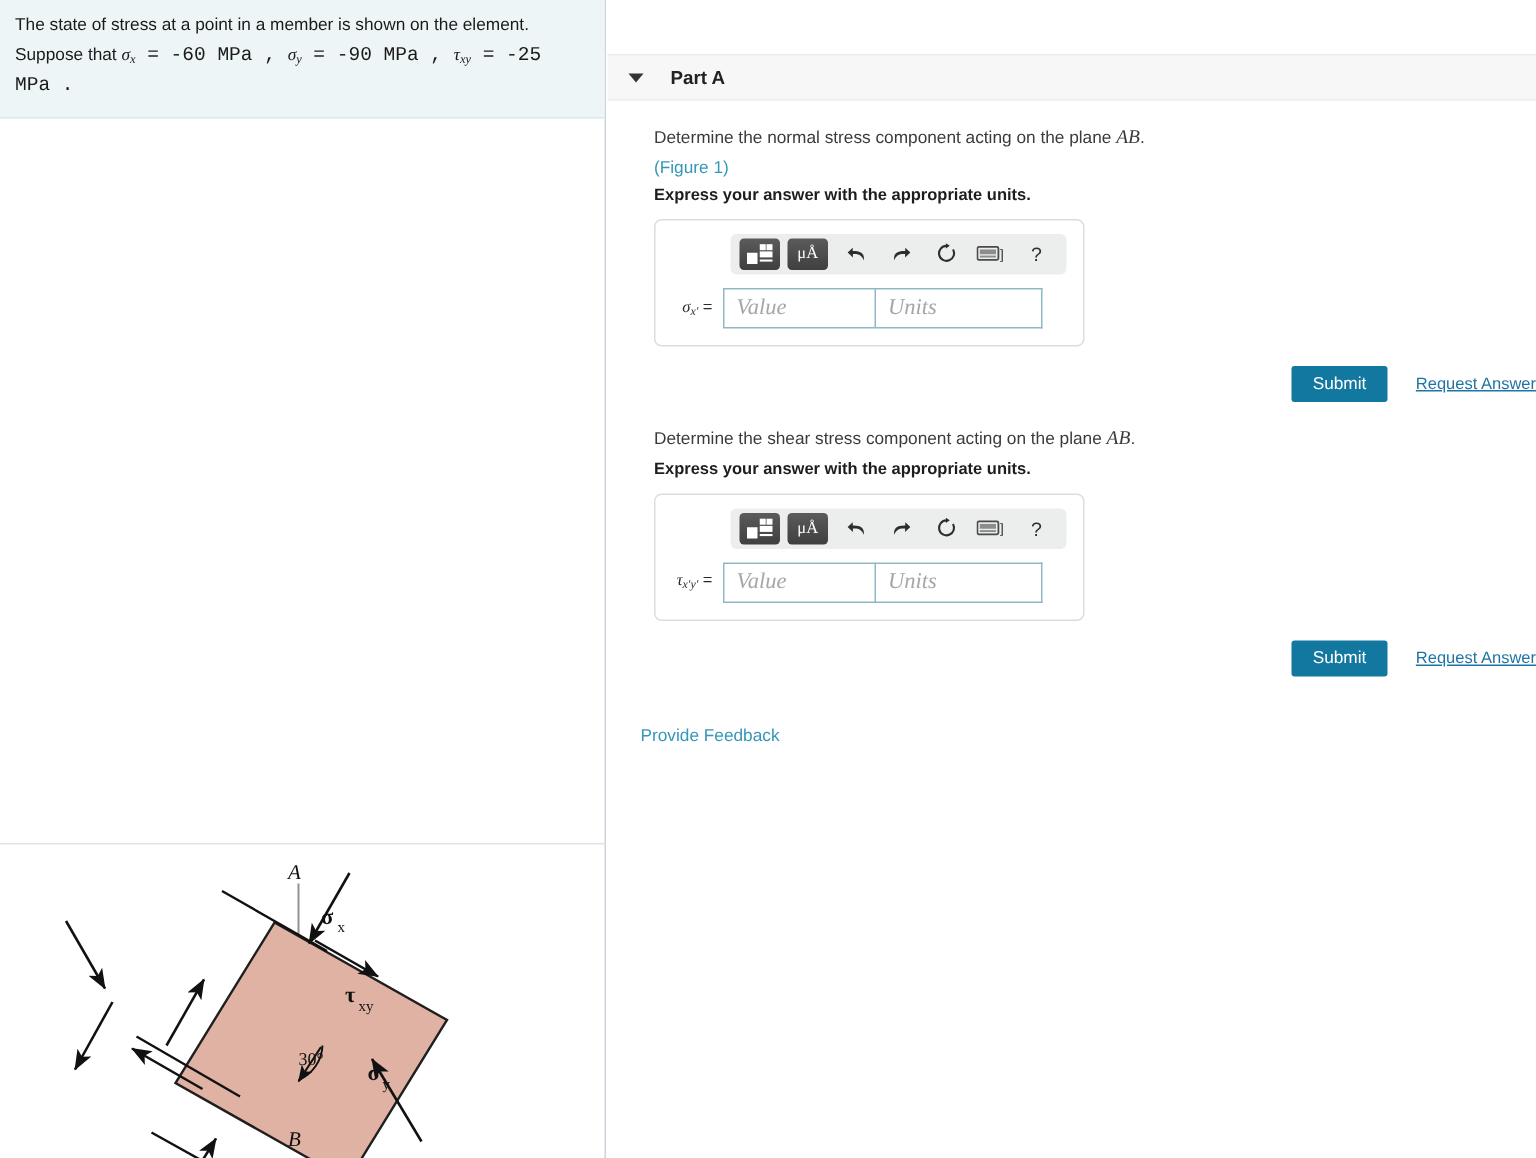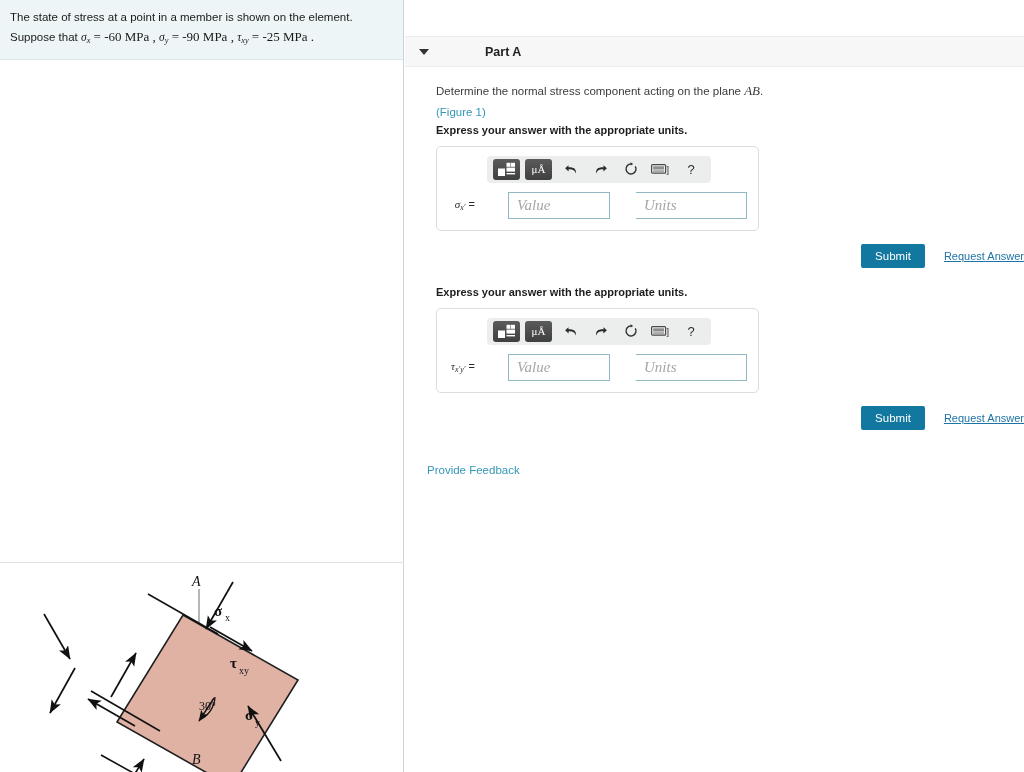--- a/index.html
+++ b/index.html
@@ -20,21 +20,21 @@
     background: #ffffff;
   }
   .problem-statement {
     background: #eef5f6;
     padding: 9px 12px 11px 10px;
     border-bottom: 1px solid #dfe7e9;
     font-size: 11.5px;
     color: #1a1a1a;
     line-height: 1.55;
   }
-  .mathtext { font-family: Liberation Serif, serif; font-size: 13px; }
+  .mathtext { font-family: Liberation Mono, monospace; font-size: 13px; }
   .mi { font-family: "Liberation Serif", serif; font-style: italic; }
   .sub { font-size: 0.72em; vertical-align: -0.28em; font-style: italic;
          font-family: "Liberation Serif", serif; }
 
   .figure-header {
     position: absolute; left: 0; top: 528px; width: 404px; height: 34px;
     display: flex; align-items: center; padding: 0 12px 0 6px;
   }
   .figure-title { font-size: 13px; font-weight: bold; color: #222; }
   .figure-nav { margin-left: auto; display: flex; align-items: center; gap: 8px; }
@@ -68,21 +68,21 @@
     padding-left: 14px;
   }
   .caret {
     width: 0; height: 0;
     border-left: 5px solid transparent;
     border-right: 5px solid transparent;
     border-top: 6px solid #333;
     margin-right: 18px;
     cursor: pointer;
   }
-  .part-label { font-size: 12.5px; font-weight: bold; color: #222; margin-left: 38px; }
+  .part-label { font-size: 12.5px; font-weight: bold; color: #222; }
 
   .part-body { padding: 14px 0 0 31px; }
   .prompt {
     font-size: 11.5px; color: #3b3b3b; line-height: 1.6;
     font-family: "Liberation Sans", sans-serif;
   }
   .figure-link { color: #3497b9; font-size: 11.5px; text-decoration: none; }
   .express { font-size: 11px; font-weight: bold; color: #1d1d1d; margin-top: 4px; }
 
   
@@ -118,21 +118,21 @@
     font-family: "Liberation Serif", serif;
     line-height: 1;
   }
   .tb-plain {
     width: 28px; height: 21px;
     display: flex; align-items: center; justify-content: center;
     color: #2d2d2d; font-size: 14px; cursor: pointer;
   }
   .tb-plain.help { font-size: 13px; }
 
-  .field-row { display: flex; align-items: center; margin-top: 9px; gap: 26px; }
+  .field-row { display: flex; align-items: center; margin-top: 9px; }
   .field-label {
     width: 34px; text-align: right; padding-right: 7px;
     font-size: 11px; color: #2a2a2a; white-space: nowrap;
   }
   .inp {
     height: 27px; border: 1px solid #8fb8c4;
     background: #ffffff;
     font-family: "Liberation Serif", serif;
     font-style: italic; font-size: 15px; color: #9e9e9e;
     padding: 12px 8px;
@@ -289,20 +289,23 @@
 
       <div class="actions">
         <button class="submit-btn">Submit</button>
         <a class="request-link">Request Answer</a>
       </div>
     </div>
 
     
 
     <div class="part-body">
+      <div class="prompt">
+        <span>Determine the shear stress component acting on the plane </span><span class="mi" style="font-size:13px">AB</span><span>.</span>
+      </div>
       <div class="express">Express your answer with the appropriate units.</div>
 
       <div class="answer-box">
         <div class="toolbar">
           <div class="tb-btn">
             <svg class="tb-icon-svg" width="19" height="15" viewBox="0 0 19 15">
               <rect x="1" y="6.5" width="7" height="7.5" fill="#fff"></rect>
               <rect x="9.5" y="0.8" width="4" height="4" fill="#fff"></rect>
               <rect x="14" y="0.8" width="4" height="4" fill="#fff"></rect>
               <rect x="9.5" y="5.6" width="8.5" height="4" fill="#fff"></rect>

